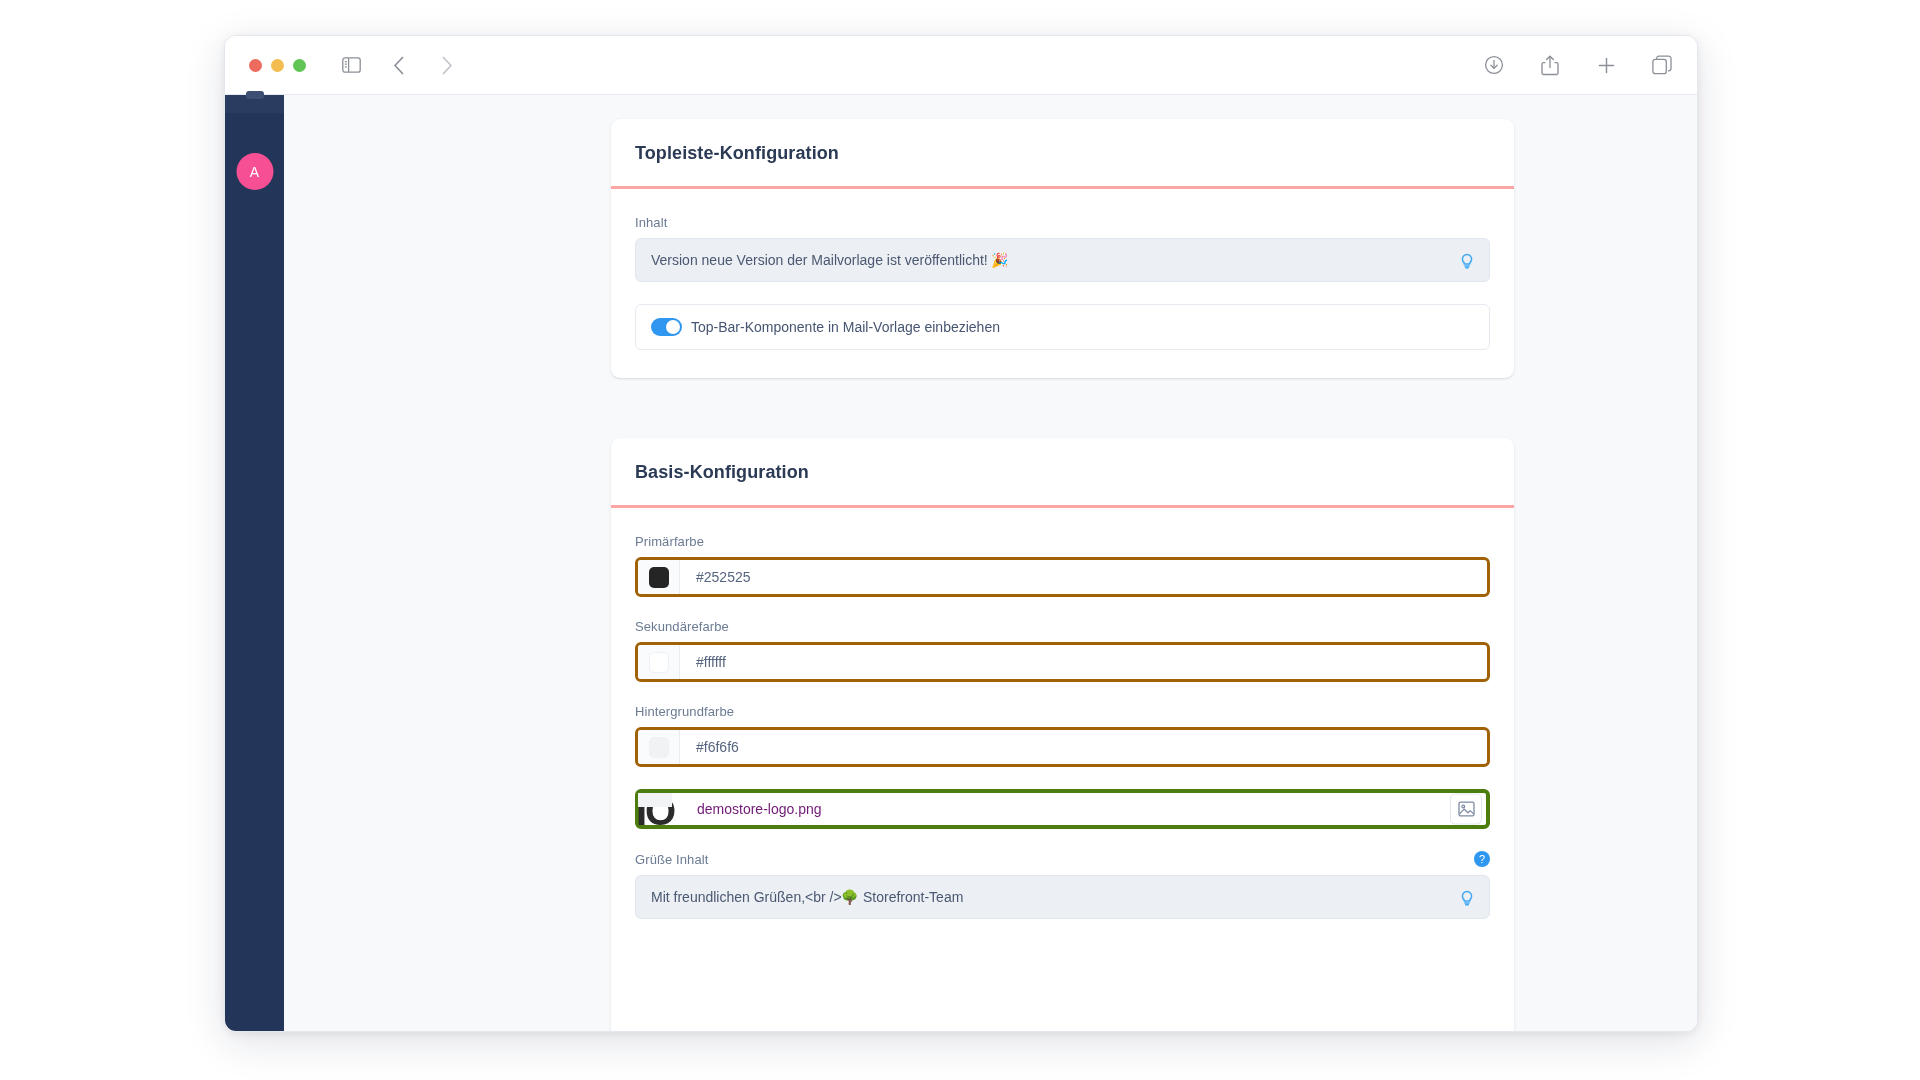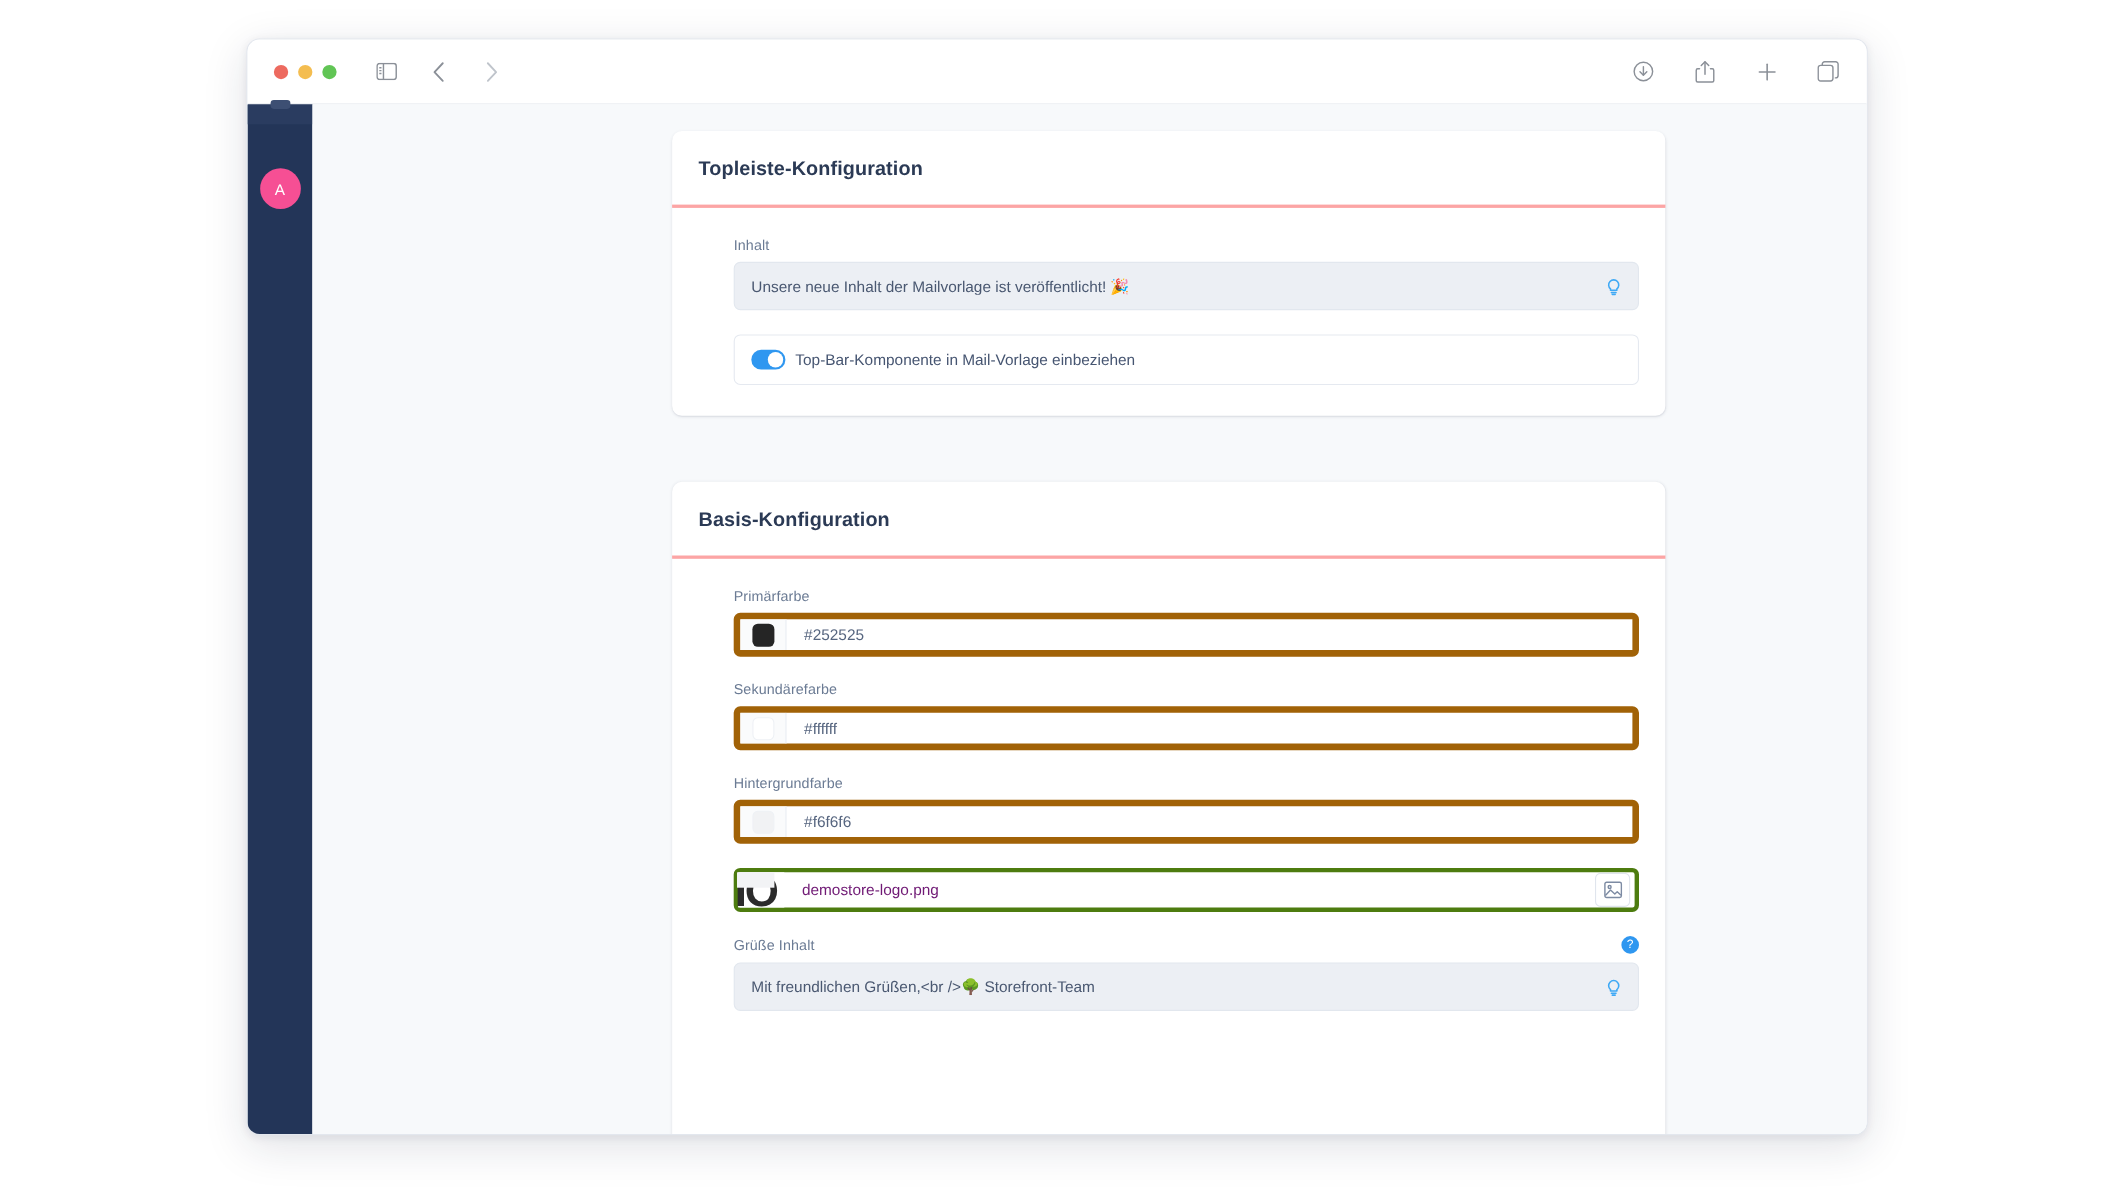--- a/index.html
+++ b/index.html
@@ -117,21 +117,21 @@
     letter-spacing: .1px;
   }
   .card-body { padding: 26px 24px 30px 24px; }
 
   
   #card-topbar { top: 24px; height: 259px; }
   
   #card-basis  { top: 343px; height: 621px; }
 
   
-  .field { margin-bottom: 22px; margin-left: 32px; }
+  .field { margin-bottom: 22px; }
   .field:last-child { margin-bottom: 0; }
   .field-label {
     display: block;
     font-size: 13px;
     color: #6b7b94;
     margin-bottom: 8px;
     letter-spacing: .1px;
   }
   .label-row {
     display: flex; align-items: center; justify-content: space-between;
@@ -186,21 +186,21 @@
     width: 14px; height: 14px;
     border-radius: 50%;
     background: #ffffff;
   }
   .toggle-label { font-size: 14px; color: #465571; }
 
   
   .color-input {
     height: 40px;
     background: #ffffff;
-    border: 6px solid #a16207;
+    border: 3px solid #a16207;
     border-radius: 6px;
     display: flex; align-items: center;
     overflow: hidden;
   }
   .swatch-cell {
     width: 42px; height: 100%;
     background: #fafbfc;
     border-right: 1px solid #e9edf3;
     display: flex; align-items: center; justify-content: center;
     flex: 0 0 42px;
@@ -353,21 +353,21 @@
 
       <div class="card" id="card-topbar">
         <div class="card-header">
           <div class="card-title">Topleiste-Konfiguration</div>
         </div>
         <div class="card-body">
 
           <div class="field">
             <span class="field-label">Inhalt</span>
             <div class="input-ai">
-              <span class="val">Unsere neue Inhalt der Mailvorlage ist veröffentlicht! 🎉</span>
+              <span class="val">Version neue Version der Mailvorlage ist veröffentlicht! 🎉</span>
               <span class="bulb">
                 <svg width="18" height="18" viewBox="0 0 18 18" fill="none" stroke="currentColor" stroke-width="1.45" stroke-linecap="round" stroke-linejoin="round">
                   <path d="M6.1 11.6a4.6 4.6 0 1 1 5.8 0 v1.3 H6.1 Z"></path>
                   <line x1="6.9" y1="15" x2="11.1" y2="15"></line>
                   <line x1="7.7" y1="16.7" x2="10.3" y2="16.7"></line>
                 </svg>
               </span>
             </div>
           </div>
 

